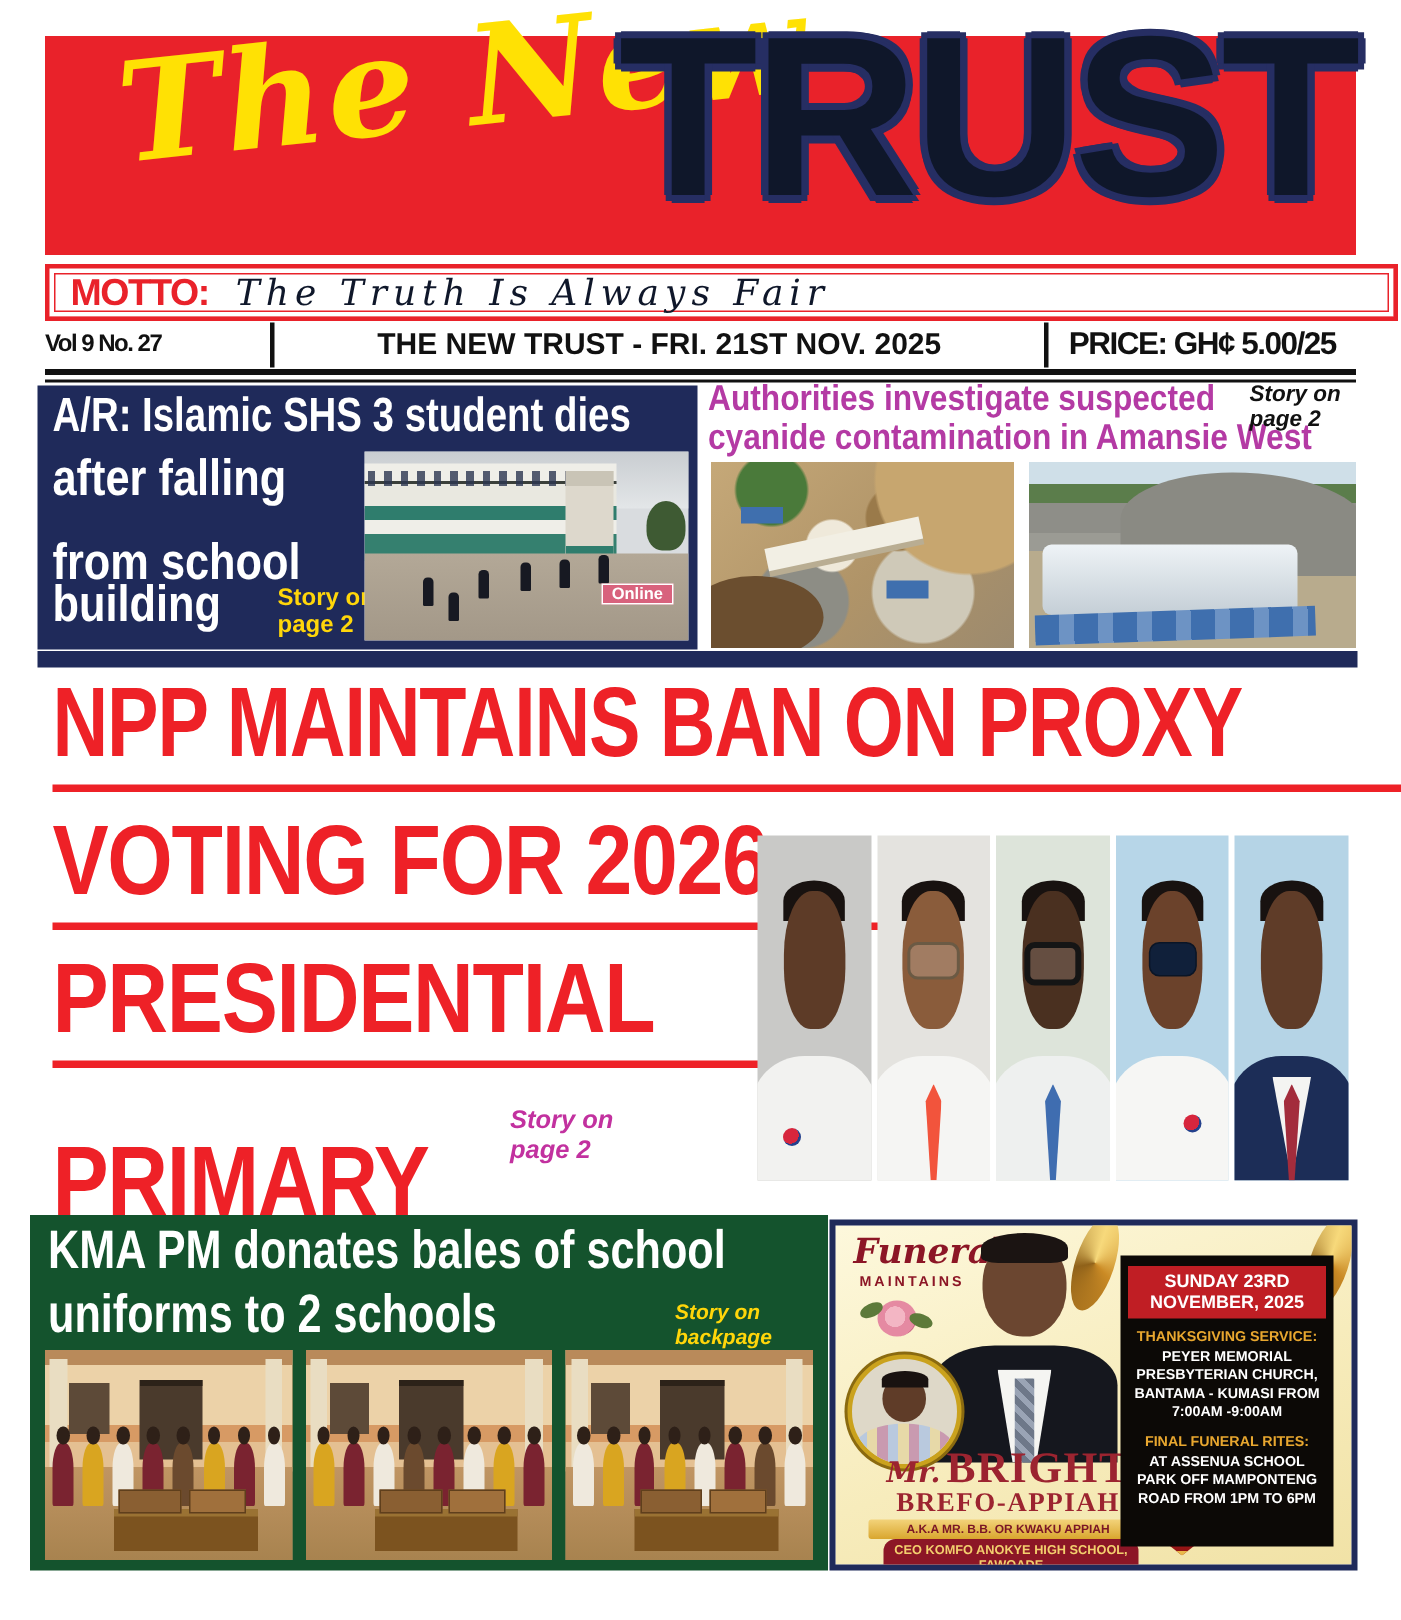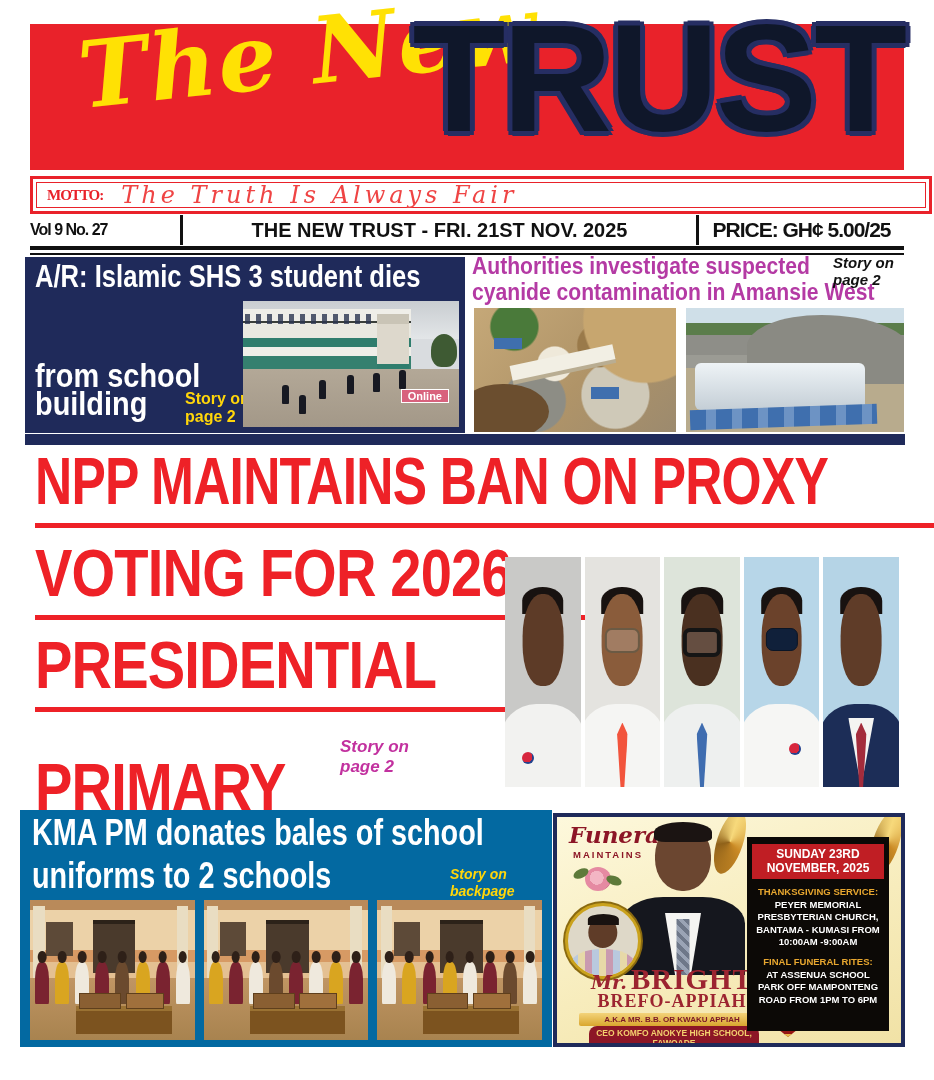--- a/index.html
+++ b/index.html
@@ -26,22 +26,22 @@
       -4px -4px #262e63,4px 4px #262e63,-4px 4px #262e63,4px -4px #262e63;
     white-space:nowrap;
   }
 
   
   #motto-bar{
     left:30px;top:176px;width:868px;height:32px;background:#fff;
     border:3px solid #e9222a;box-shadow:inset 0 0 0 3px #fff,inset 0 0 0 4px #e9222a;
     display:flex;align-items:center;padding:0 14px;gap:18px;
   }
-  #motto-label{color:#e9222a;font-weight:bold;font-size:15px;letter-spacing:-1px;font-family:Liberation Serif, serif;}
-  #motto-text{font-family:"DejaVu Serif",serif;font-style:italic;font-size:24px;letter-spacing:4px;color:#ef4444;}
+  #motto-label{color:#e9222a;font-weight:bold;font-size:25px;letter-spacing:-1px;}
+  #motto-text{font-family:"DejaVu Serif",serif;font-style:italic;font-size:24px;letter-spacing:4px;color:#0f172a;}
   #website-label{margin-left:auto;font-family:"Liberation Serif",serif;font-style:italic;font-weight:bold;font-size:19px;color:#111;}
 
   
   #issue-bar{left:30px;top:215px;width:874px;height:30px;display:flex;align-items:center;}
   .issue-cell{font-weight:bold;color:#111;}
   #issue-vol{width:150px;font-size:16px;letter-spacing:-1px;}
   #issue-sep1{width:3px;height:30px;background:#111;}
   #issue-mid{flex:1;text-align:center;font-size:20px;letter-spacing:0;}
   #issue-sep2{width:3px;height:30px;background:#111;}
   #issue-price{width:205px;text-align:center;font-size:21px;letter-spacing:-1px;}
@@ -118,21 +118,21 @@
   #c3{background:#dde4da;} #c3 .head{background:#4a3020;} #c3 .body{background:#eef0ef;}
   #c3 .glasses{border:4px solid #151515;background:rgba(255,255,255,.15);} #c3 .tie{background:#3f6db0;}
   #c4{background:#b7d6e8;} #c4 .head{background:#6b422b;} #c4 .body{background:#f6f6f4;}
   #c4 .glasses{background:#10203a;border:1px solid #0a1526;} #c4 .logo{left:60%;bottom:14%;}
   #c5{background:#b5d4e6;} #c5 .head{background:#5f3c28;} #c5 .body{background:#1c2d57;}
   #c5 .shirtv{position:absolute;bottom:0;left:50%;transform:translateX(-50%);width:34%;height:30%;background:#f4f4f2;
     clip-path:polygon(0 0,100% 0,50% 100%);}
   #c5 .tie{background:#a32c3c;}
 
   
-  #story-c{left:20px;top:810px;width:532px;height:237px;background:#0369a1;color:#fff;}
+  #story-c{left:20px;top:810px;width:532px;height:237px;background:#14532d;color:#fff;}
   .sc-line{position:absolute;left:12px;font-weight:bold;font-size:36px;}
   #sc-l1{top:2px;} #sc-l2{top:45px;}
   #sc-ref{position:absolute;left:430px;top:56px;width:80px;color:#ffd60a;font-weight:bold;font-style:italic;font-size:14px;line-height:1.2;}
   #sc-photos{position:absolute;left:10px;top:90px;width:512px;height:140px;display:flex;gap:9px;}
   .school{flex:1;position:relative;overflow:hidden;background:#c89a6b;}
   .school .wall{position:absolute;left:0;top:0;width:100%;height:58%;
     background:linear-gradient(#ecd2a8 0 62%,#d79a64 62% 76%,#e4c092 76% 100%);}
   .school .roofline{position:absolute;left:0;top:0;width:100%;height:7%;background:#b98a5a;}
   .school .door{position:absolute;left:38%;top:14%;width:26%;height:38%;background:#4a3a2c;box-shadow:inset 0 4px 0 #2c2219;}
   .school .win{position:absolute;left:10%;top:16%;width:16%;height:24%;background:#5d4a38;}
@@ -218,20 +218,21 @@
   <span class="issue-cell" id="issue-vol">Vol 9 No. 27</span>
   <span id="issue-sep1"></span>
   <span class="issue-cell" id="issue-mid">THE NEW TRUST - FRI. 21ST NOV. 2025</span>
   <span id="issue-sep2"></span>
   <span class="issue-cell" id="issue-price">PRICE: GH¢ 5.00/25</span>
 </div>
 <div class="abs" id="issue-rule"></div>
 
 <div class="abs" id="story-a">
   <div class="sa-line" id="sa-l1"><span class="cx cx80">A/R: Islamic SHS 3 student dies</span></div>
+  <div class="sa-line" id="sa-l2"><span class="cx cx85">after falling</span></div>
   <div class="sa-line" id="sa-l3"><span class="cx cx85">from school</span></div>
   <div class="sa-line" id="sa-l4"><span class="cx cx85">building</span></div>
   <div id="sa-ref">Story on page 2</div>
   <div id="sa-photo">
     <div class="sky"></div>
     <div class="building"></div>
     <div class="students"></div>
     <div class="tower"></div>
     <div class="tree"></div>
     <div class="ground"></div>
@@ -412,17 +413,17 @@
   <div id="badge58">
     <span class="num">58</span>
     <span class="unit">YEARS</span>
   </div>
   <div id="panel">
     <div id="date-box">
       <div>SUNDAY 23RD</div>
       <div>NOVEMBER, 2025</div>
     </div>
     <div class="svc-t">THANKSGIVING SERVICE:</div>
-    <div class="svc-x">PEYER MEMORIAL PRESBYTERIAN CHURCH, BANTAMA - KUMASI FROM 10:00AM -9:00AM</div>
+    <div class="svc-x">PEYER MEMORIAL PRESBYTERIAN CHURCH, BANTAMA - KUMASI FROM 7:00AM -9:00AM</div>
     <div class="svc-t">FINAL FUNERAL RITES:</div>
     <div class="svc-x">AT ASSENUA SCHOOL PARK OFF MAMPONTENG ROAD FROM 1PM TO 6PM</div>
   </div>
 </div>
 
 </body></html>

